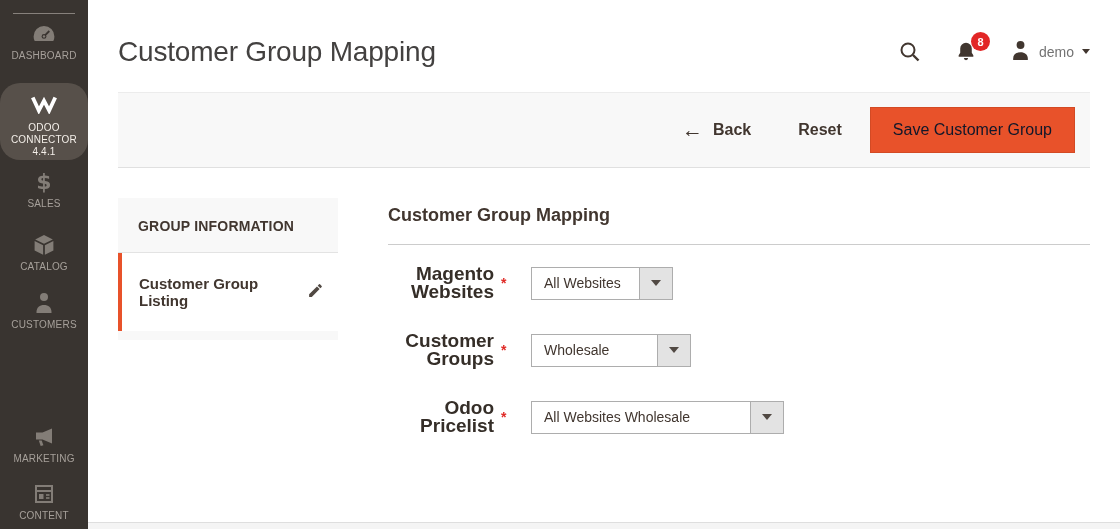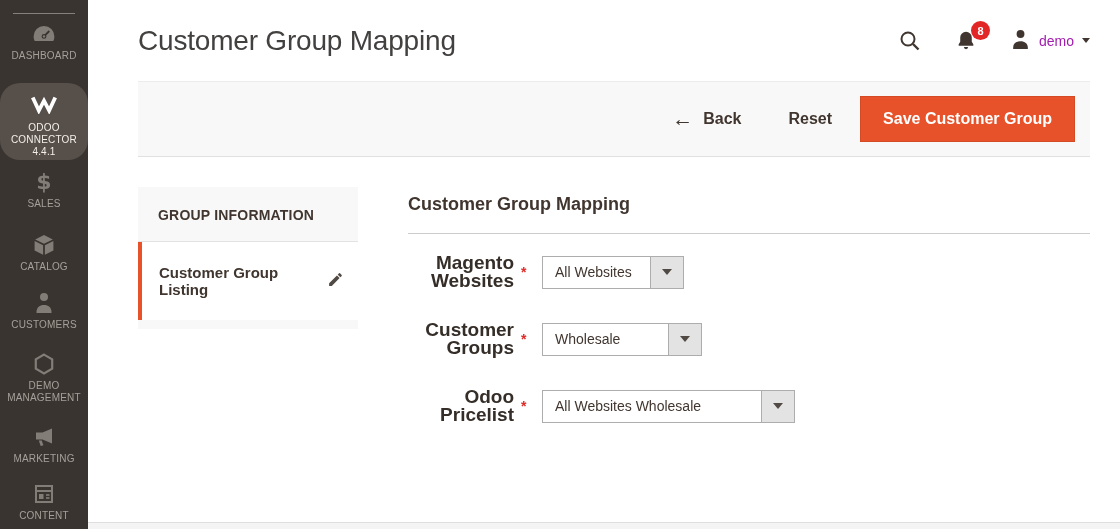--- a/index.html
+++ b/index.html
@@ -18,48 +18,48 @@
     position:absolute; left:0; width:88px; text-align:center; cursor:pointer;
     color:#a6a09a; font-size:10px; line-height:12px; letter-spacing:.2px;
   }
   .s-item .s-icon { display:block; height:24px; margin-bottom:4px; color:#837d77; }
   .s-item .s-icon svg { vertical-align:top; }
   .s-item.active { background:#57504a; padding-top:11px; height:77px; color:#f4efe9; }
   .s-item.active .s-icon { color:#fff; }
   .dollar { font-size:22px; font-weight:bold; line-height:24px; font-family:"DejaVu Sans", sans-serif; }
   .s-label { display:block; padding:0 5px; word-wrap:break-word; }
   
-  .content { position:absolute; left:88px; top:0; width:1032px; height:370px; background:#fff;padding-left:20px; }
+  .content { position:absolute; left:88px; top:11px; width:1032px; height:370px; background:#fff; }
   
   .page-header { height:81px; display:flex; align-items:center; padding:0 30px; }
   .page-title { font-size:28px; font-weight:400; color:#434140; letter-spacing:-.2px; flex:1; }
   .header-actions { display:flex; align-items:center; gap:33px; }
   .icon-btn { cursor:pointer; display:flex; align-items:center; }
   .bell-wrap { position:relative; }
   .badge {
     position:absolute; top:-8px; right:-13px; min-width:19px; height:19px;
     background:#e22626; border-radius:50%; color:#fff; font-size:11px; font-weight:bold;
     display:flex; align-items:center; justify-content:center; padding:0 2px;
   }
   .user-wrap { display:flex; align-items:center; gap:8px; cursor:pointer; }
-  .user-name { font-size:14px; color:#a21caf; }
+  .user-name { font-size:14px; color:#737373; }
   .caret-down { width:0; height:0; border-left:4.5px solid transparent; border-right:4.5px solid transparent; border-top:5.5px solid #41362f; }
   
   .toolbar {
     margin:0 30px; height:76px; background:#f8f8f8;
     border-top:1px solid #ececec; border-bottom:1px solid #e0e0e0;
     display:flex; align-items:center; justify-content:flex-end; padding-right:15px;
   }
   .tb-link { display:flex; align-items:center; gap:10px; font-size:16px; font-weight:600; color:#41362f; cursor:pointer; }
   .tb-back { margin-right:47px; }
   .tb-reset { margin-right:28px; }
   .back-arrow { font-size:21px; line-height:16px; font-weight:400; }
   .btn-primary {
-    background:#e8522a; border:1px solid #d34a24; color:#ffffff;
-    font-size:16px; font-weight:700; padding:0 22px; height:46px; cursor:pointer;
+    background:#e8522a; border:1px solid #d34a24; color:#0f172a;
+    font-size:16px; font-weight:400; padding:0 22px; height:46px; cursor:pointer;
     font-family:"Liberation Sans", sans-serif;
   }
   
   .main { display:flex; padding:30px 30px 0 30px; }
   .panel { width:220px; flex:none; }
   .panel-header {
     background:#f8f8f8; padding:20px 20px 18px 20px; font-size:14px; font-weight:700;
     color:#41362f; letter-spacing:.2px; border-bottom:1px solid #e3e3e3;
   }
   .panel-item {
@@ -68,21 +68,21 @@
   }
   .panel-item-label { font-size:15px; font-weight:700; color:#41362f; }
   .panel-strip { height:9px; background:#f8f8f8; }
   
   .form { flex:1; margin-left:50px; padding-top:7px; }
   .section-title { font-size:18px; font-weight:600; color:#41362f; padding-bottom:18px; border-bottom:1px solid #cccccc; }
   .rows { margin-top:20px; }
   .frow { display:flex; align-items:center; margin-bottom:31px; min-height:35px; }
   .flabel { width:106px; flex:none; text-align:right; font-size:19px; font-weight:700; color:#352e28; line-height:18px; }
   .req { color:#e02b27; font-size:14px; font-weight:700; margin-left:7px; width:10px; flex:none; }
-  .selbox { display:flex; margin-left:11px; border:1px solid #adadad; background:#fff; height:33px; cursor:pointer; }
+  .selbox { display:flex; margin-left:20px; border:1px solid #adadad; background:#fff; height:33px; cursor:pointer; }
   .sel-value { font-size:14px; color:#41362f; line-height:31px; padding:0 12px; overflow:hidden; white-space:nowrap; }
   .sel-btn { width:33px; flex:none; background:#e3e3e3; border-left:1px solid #adadad; display:flex; align-items:center; justify-content:center; }
   .sel-caret { width:0; height:0; border-left:5px solid transparent; border-right:5px solid transparent; border-top:6px solid #514943; }
   .w1 .sel-value { width:107px; }
   .w2 .sel-value { width:125px; }
   .w3 .sel-value { width:218px; }
   
   .bottom-strip { position:absolute; left:88px; right:0; bottom:0; height:7px; background:#f4f4f4; border-top:1px solid #dedede; z-index:6; }
 </style>
 </head>
@@ -131,28 +131,20 @@
   <div class="s-item" style="top:291px;">
     <span class="s-icon">
       <svg width="22" height="24" viewBox="0 0 22 24">
           <circle cx="11" cy="6" r="4" fill="currentColor"></circle>
           <path d="M3.5 21c0-4.4 3.2-7 7.5-7s7.5 2.6 7.5 7v1H3.5z" fill="currentColor"></path>
         </svg>
     </span>
     <span class="s-label">CUSTOMERS</span>
   </div>
 
-  <div class="s-item" style="top:352px;">
-    <span class="s-icon">
-      <svg width="24" height="24" viewBox="0 0 24 24">
-          <path d="M12 2.6l8.2 4.7v9.4L12 21.4l-8.2-4.7V7.3z" fill="none" stroke="currentColor" stroke-width="2.2"></path>
-        </svg>
-    </span>
-    <span class="s-label">DEMO MANAGEMENT</span>
-  </div>
 
   <div class="s-item" style="top:425px;">
     <span class="s-icon">
       <svg width="24" height="24" viewBox="0 0 24 24">
           <path d="M20 3.5v15l-9.5-4H4v-7h6.5z" fill="currentColor"></path>
           <path d="M6.8 15.5l1.9 5.6 2.7-.9-1.7-4.7z" fill="currentColor"></path>
         </svg>
     </span>
     <span class="s-label">MARKETING</span>
   </div>

